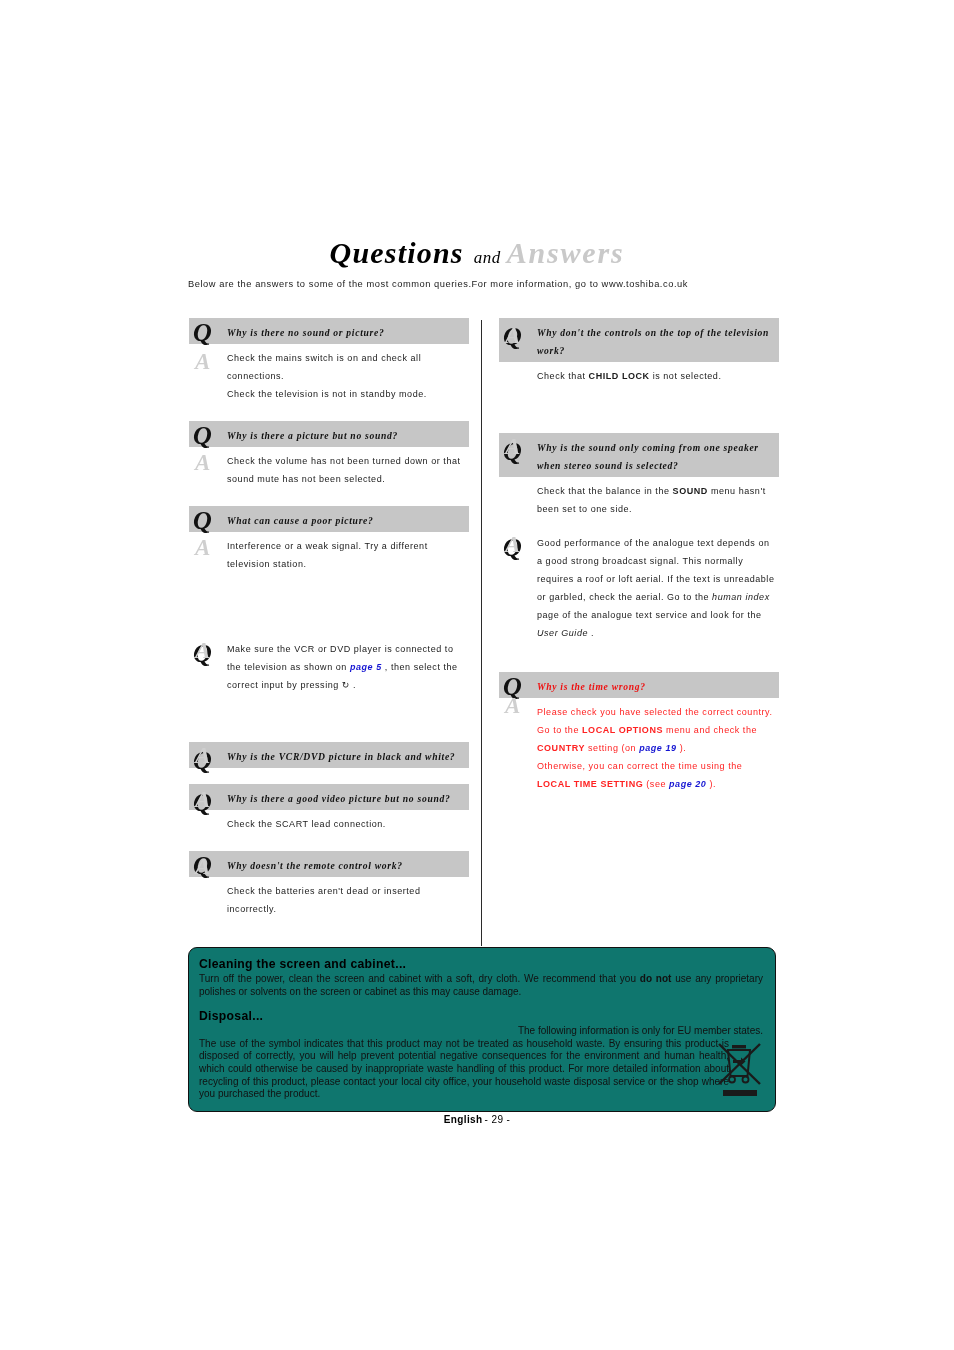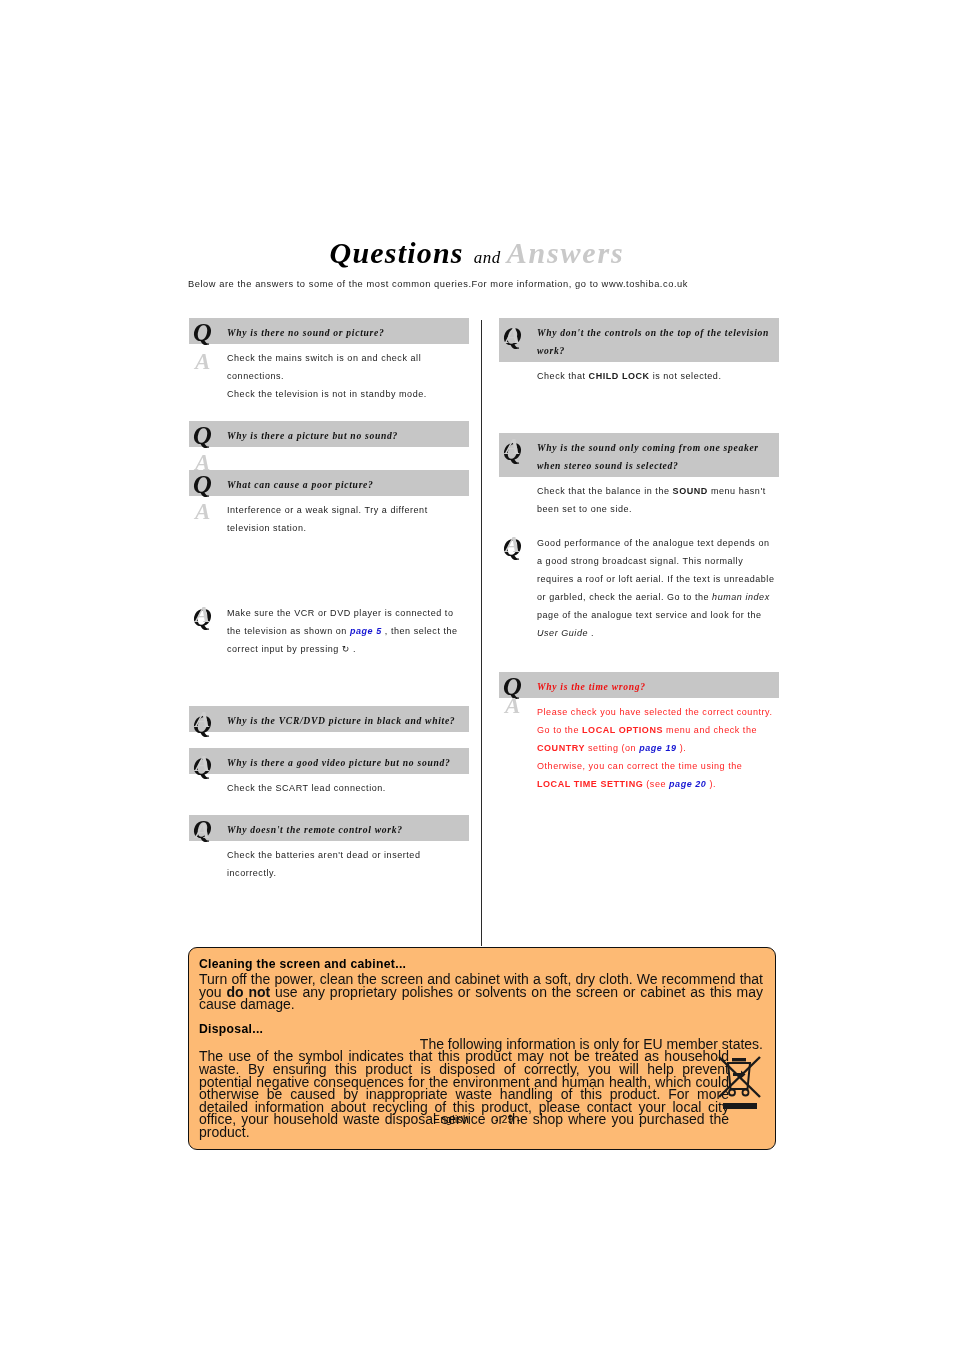--- a/index.html
+++ b/index.html
@@ -158,33 +158,33 @@
 
   
   .infobox {
     position: absolute;
     left: 188px;
     top: 947px;
     width: 588px;
     box-sizing: border-box;
     border: 1.6px solid #111;
     border-radius: 9px;
-    background: #fdba74;
+    background: #0f766e;
     padding: 9px 12px 10px 10px;
   }
   .ib-h {
     font-size: 12.2px;
     font-weight: bold;
     letter-spacing: 0.3px;
     color: #000;
     margin: 0 0 2px 0;
   }
   .ib-h.second { margin-top: 11px; }
   .ib-p {
-    font-size: 14px;
+    font-size: 10px;
     line-height: 12.6px;
     color: #111;
     text-align: justify;
     margin: 0;
   }
   .ib-p b { font-weight: bold; }
   .ib-disposal-wrap {
     position: relative;
   }
   .ib-disposal-text {
@@ -201,22 +201,22 @@
   
   .footer {
     position: absolute;
     left: 0;
     top: 1114px;
     width: 954px;
     text-align: center;
     font-size: 10px;
     letter-spacing: 0.4px;
   }
-  .footer b { font-weight: normal; }
-  .footer .pg { padding-left: 26px; }
+  .footer b { font-weight: bold; }
+  .footer .pg { padding-left: 2px; }
 </style>
 </head>
 <body>
 
 <div class="page">
 
   <div class="title-row">
     <span class="title-q">Questions</span><span class="title-and">and</span><span class="title-a">Answers</span>
   </div>
 
@@ -238,20 +238,21 @@
     </div>
     <div class="spacer-sm"></div>
 
     <div class="qa">
       <div class="glyph-q">Q</div>
       <div class="qa-head">
         <span class="qa-q-text">Why is there a picture but no sound?</span>
       </div>
       <div class="qa-body">
         <div class="glyph-a" style="top:30px">A</div>
+        <span class="qa-a-text">Check the volume has not been turned down or that sound mute has not been selected.</span>
       </div>
     </div>
     <div class="spacer-sm"></div>
 
     <div class="qa">
       <div class="glyph-q">Q</div>
       <div class="qa-head">
         <span class="qa-q-text">What can cause a poor picture?</span>
       </div>
       <div class="qa-body">

